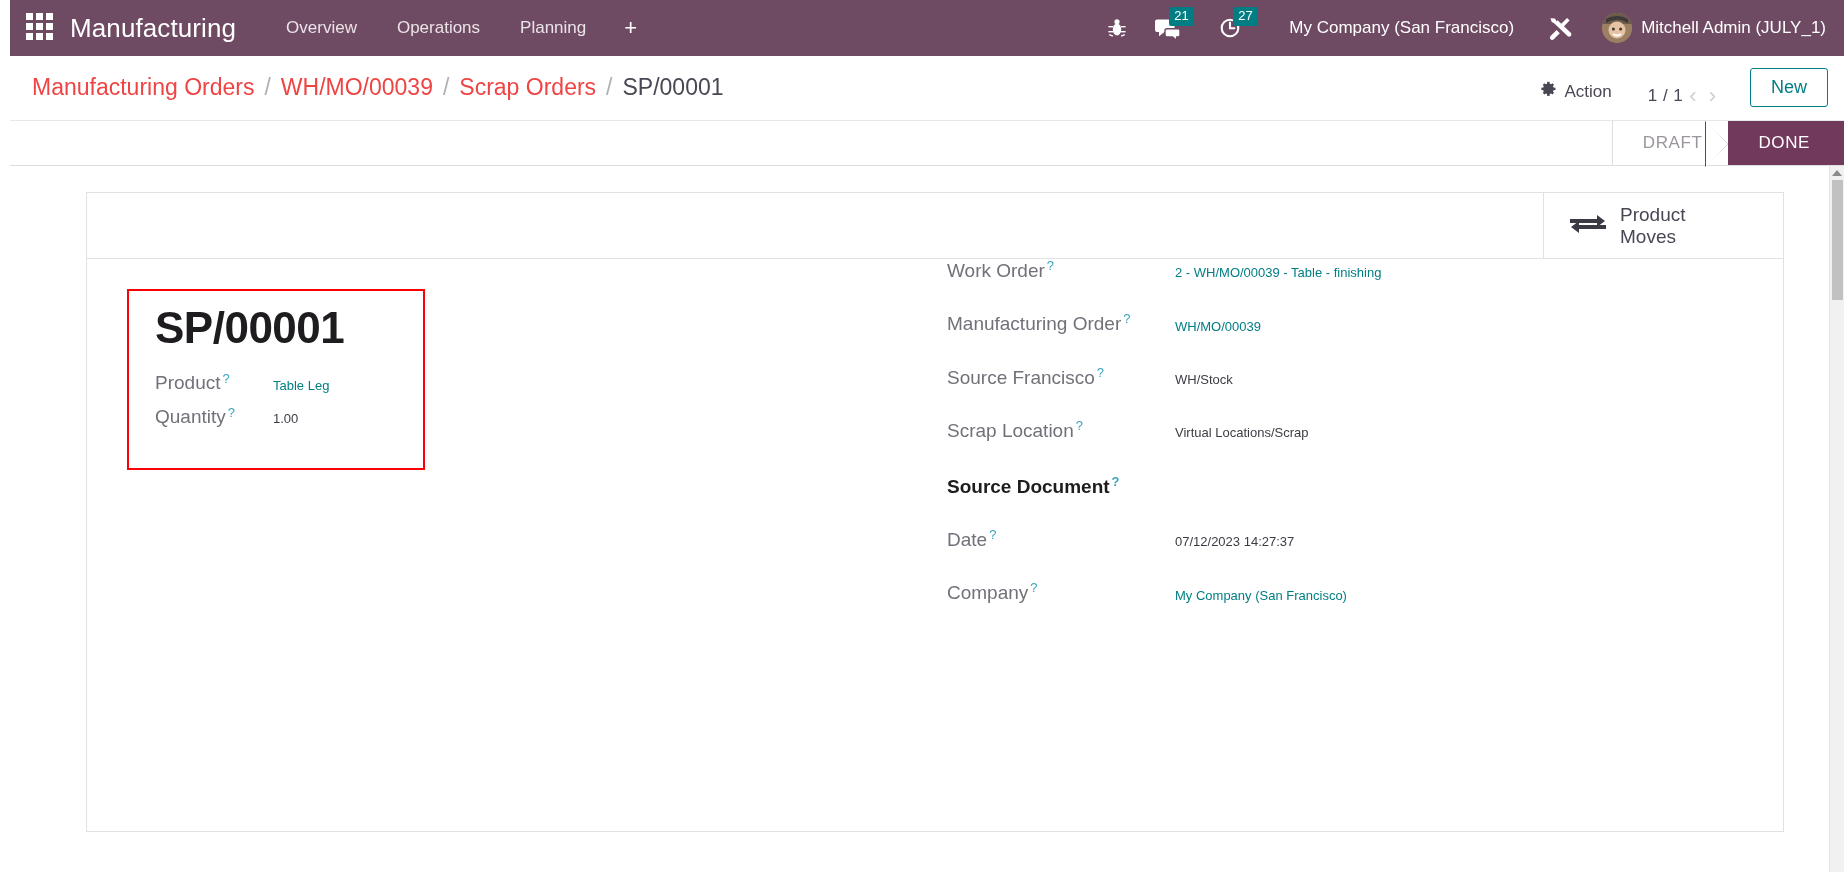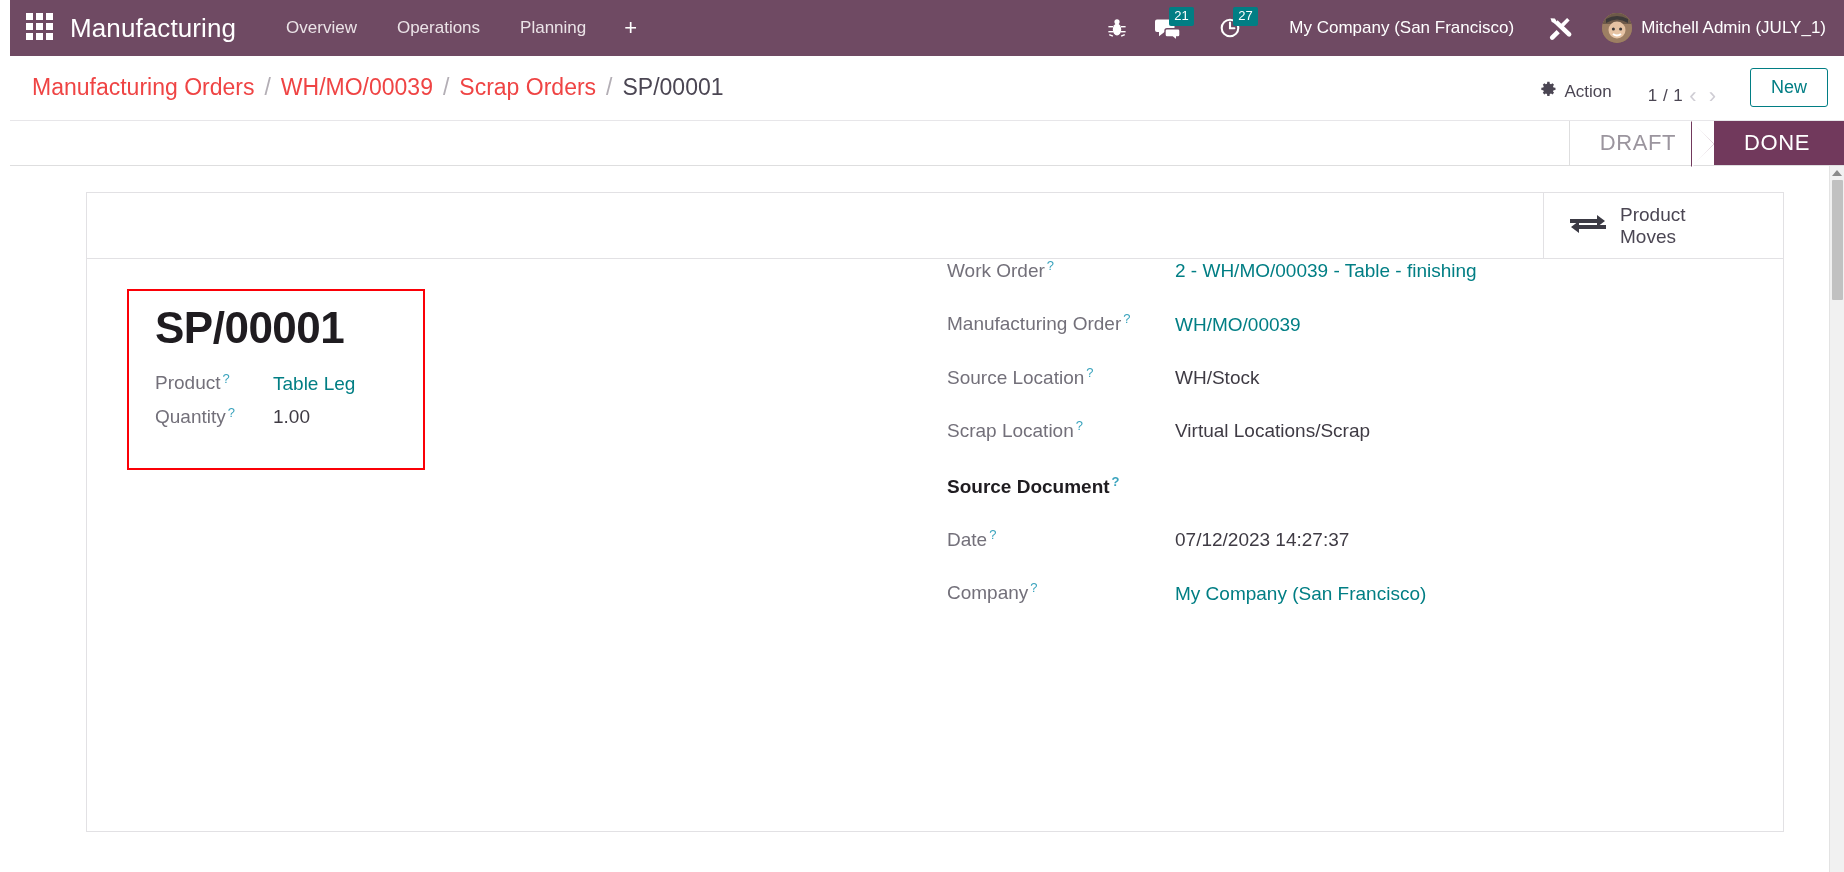--- a/index.html
+++ b/index.html
@@ -101,27 +101,26 @@
     flex: 0 0 46px; height:46px;
     display:flex; align-items:stretch; justify-content:flex-end;
     border-top: 1px solid #e7e6e9;
     border-bottom: 1px solid #dededf;
     background: #fff;
     position: relative;
   }
   .statusbar { display:flex; align-items:stretch; height: 100%; }
   .status-step {
     display:flex; align-items:center; justify-content:center;
-    font-size: 22px; letter-spacing: .6px;
+    font-size: 17px; letter-spacing: .6px;
     padding: 0 26px 0 30px;
     position: relative;
     background: #fff;
     color: #9b959e;
     border-left: 1px solid #dededf;
-    margin-left: 12px;
   }
   .status-step.done {
     background: #6f3d5b;
     background: #71395c;
     color: #fff;
     padding-right: 34px;
     border-left: none;
   }
   .status-step.done::before{
     content:""; position:absolute; left:-22px; top:0; width:0; height:0;
@@ -183,21 +182,21 @@
   .col-left { width: 50%; padding-left: 0; }
   .col-right { width: 50%; padding-left: 12px; padding-top: 4px; }
 
   .fld-label {
     font-size: 19px; color: #73707a; white-space: nowrap;
   }
   .fld-label.bold { color: #1f1c20; font-weight: 700; }
   .help-mark { color: #3aa3bd; font-size: 13px; vertical-align: super; margin-left: 2px; }
   .fld-row { display:flex; align-items: baseline; margin-bottom: 29px; }
   .fld-row .fld-label { flex: 0 0 228px; }
-  .fld-value { font-size: 19px; color: #3f3b44; }
+  .fld-value { font-size: 13px; color: #3f3b44; }
   .fld-value.link { color: #017e84; cursor: pointer; }
   .fld-value.empty { min-height: 22px; }
 
   .scrollbar {
     position: absolute; right: 0; top: 0; width: 15px; bottom: 0;
     background: #f1f1f1; border-left: 1px solid #e3e3e3;
   }
   .scroll-arrow-up {
     width:0;height:0;margin: 4px auto 0 auto;
     border-left:5px solid transparent;border-right:5px solid transparent;
@@ -373,21 +372,21 @@
               <span class="fld-label"><span>Work Order</span><span class="help-mark">?</span></span>
               <span class="fld-value link">2 - WH/MO/00039 - Table - finishing</span>
             </div>
 
             <div class="fld-row">
               <span class="fld-label"><span>Manufacturing Order</span><span class="help-mark">?</span></span>
               <span class="fld-value link">WH/MO/00039</span>
             </div>
 
             <div class="fld-row">
-              <span class="fld-label"><span>Source Location</span><span class="help-mark">?</span></span>
+              <span class="fld-label"><span>Source Francisco</span><span class="help-mark">?</span></span>
               <span class="fld-value">WH/Stock</span>
             </div>
 
             <div class="fld-row">
               <span class="fld-label"><span>Scrap Location</span><span class="help-mark">?</span></span>
               <span class="fld-value">Virtual Locations/Scrap</span>
             </div>
 
             <div class="fld-row">
               <span class="fld-label bold"><span>Source Document</span><span class="help-mark">?</span></span>

